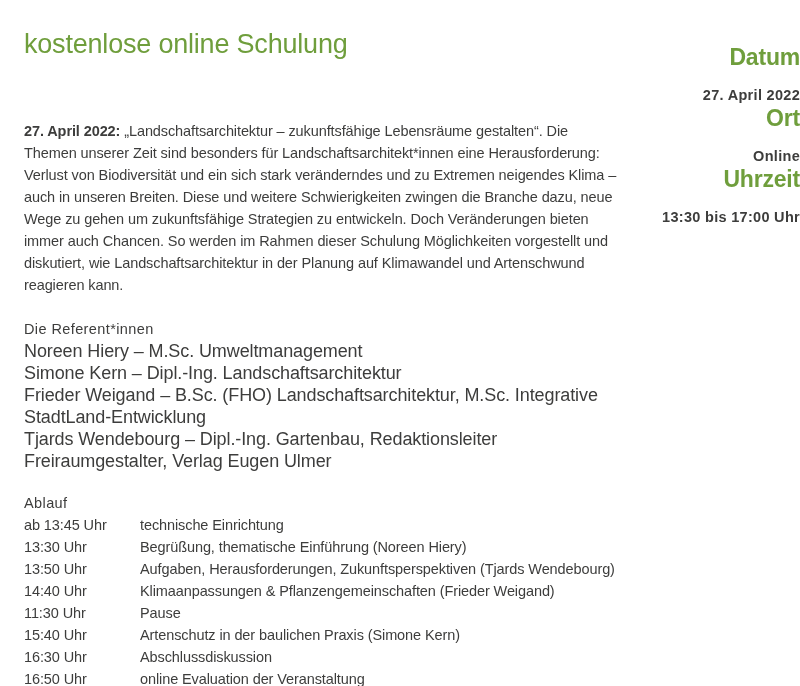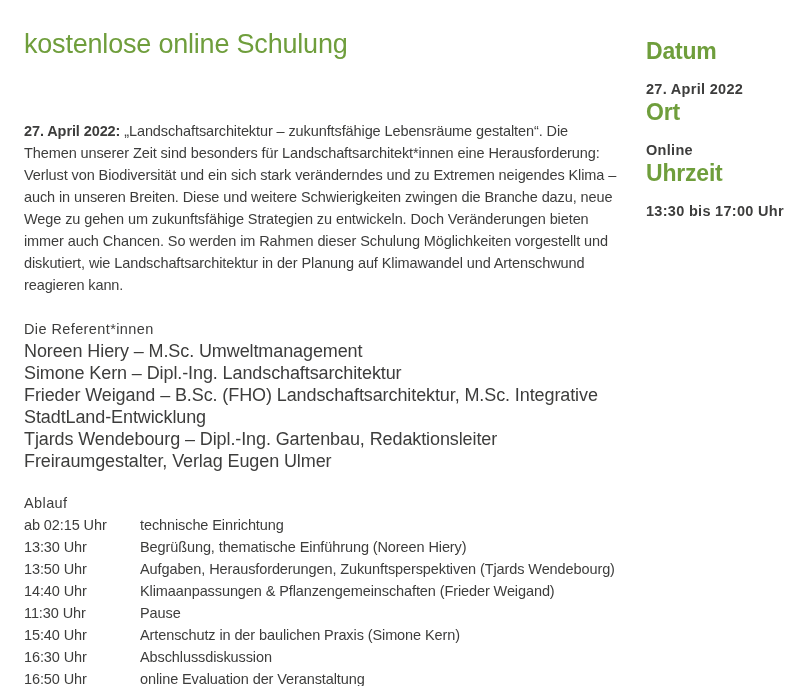--- a/index.html
+++ b/index.html
@@ -48,22 +48,23 @@
   }
   .schedule{margin-top:20px;}
   .srow{
     display:grid;
     grid-template-columns:116px 1fr;
     font-size:14.5px;
     line-height:22px;
   }
   .sidebar{
     position:absolute;
-    left:646px;top:38px;
+    left:646px;top:44px;
     width:154px;
+    text-align:right;
   }
   .sb-section + .sb-section{}
   .sb-heading{
     margin:0;
     color:var(--green);
     font-size:23px;
     line-height:27px;
     font-weight:700;
     letter-spacing:-0.2px;
   }
@@ -88,21 +89,21 @@
     <div class="bold-heading">Die Referent*innen</div>
     <div class="line">Noreen Hiery – M.Sc. Umweltmanagement</div>
     <div class="line">Simone Kern – Dipl.-Ing. Landschaftsarchitektur</div>
     <div class="line">Frieder Weigand – B.Sc. (FHO) Landschaftsarchitektur, M.Sc. Integrative StadtLand-Entwicklung</div>
     <div class="line">Tjards Wendebourg – Dipl.-Ing. Gartenbau, Redaktionsleiter Freiraumgestalter, Verlag Eugen Ulmer</div>
   </div>
 
   <div class="schedule">
     <div class="bold-heading">Ablauf</div>
     <div class="srow">
-        <span>ab 02:15 Uhr</span>
+        <span>ab 13:45 Uhr</span>
         <span>technische Einrichtung</span>
       </div>
     <div class="srow">
         <span>13:30 Uhr</span>
         <span>Begrüßung, thematische Einführung (Noreen Hiery)</span>
       </div>
     <div class="srow">
         <span>13:50 Uhr</span>
         <span>Aufgaben, Herausforderungen, Zukunftsperspektiven (Tjards Wendebourg)</span>
       </div>

